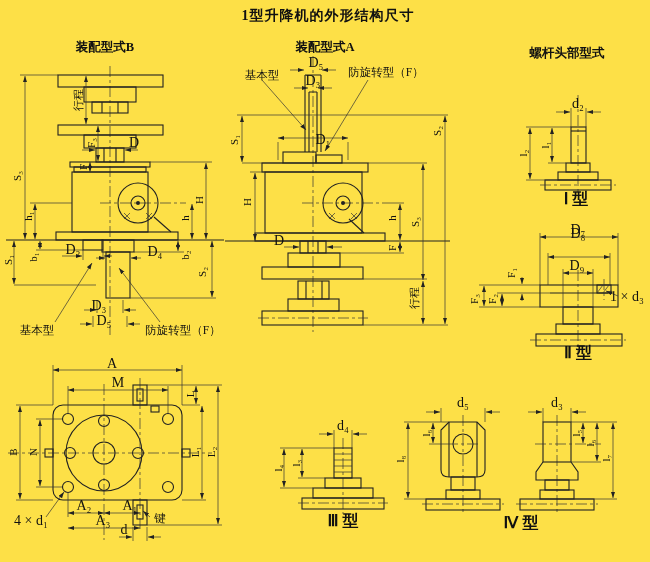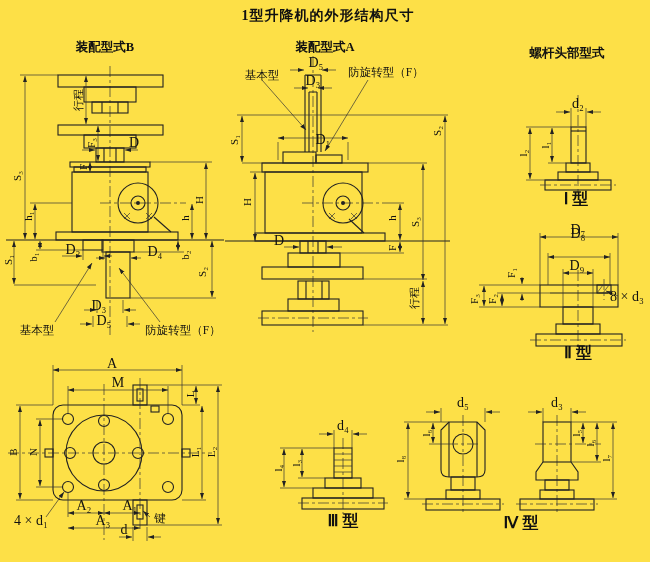--- a/index.html
+++ b/index.html
@@ -324,21 +324,21 @@
   <div class="lbv" style="left:545px;top:145px">l₁</div>
   <div class="lbv" style="left:523px;top:153px">l₂</div>
   <div class="cap" style="left:576px;top:199px">Ⅰ 型</div>
 
   <div class="lb" style="left:578px;top:230px">D₇</div>
   <div class="lb" style="left:578px;top:234px">D₈</div>
   <div class="lb" style="left:577px;top:266px">D₉</div>
   <div class="lbv" style="left:511px;top:273px">F₁</div>
   <div class="lbv" style="left:492px;top:299px">F₂</div>
   <div class="lbv" style="left:474px;top:299px">F₃</div>
-  <div class="lb" style="left:627px;top:297px">8 × d₃</div>
+  <div class="lb" style="left:627px;top:297px">1 × d₃</div>
   <div class="cap" style="left:578px;top:353px">Ⅱ 型</div>
 
   <div class="lb" style="left:343px;top:426px">d₄</div>
   <div class="lbv" style="left:296px;top:463px">l₃</div>
   <div class="lbv" style="left:278px;top:468px">l₄</div>
   <div class="cap" style="left:343px;top:521px">Ⅲ 型</div>
 
   <div class="lb" style="left:463px;top:403px">d₅</div>
   <div class="lbv" style="left:426px;top:433px">l₆</div>
   <div class="lbv" style="left:400px;top:459px">l₈</div>

